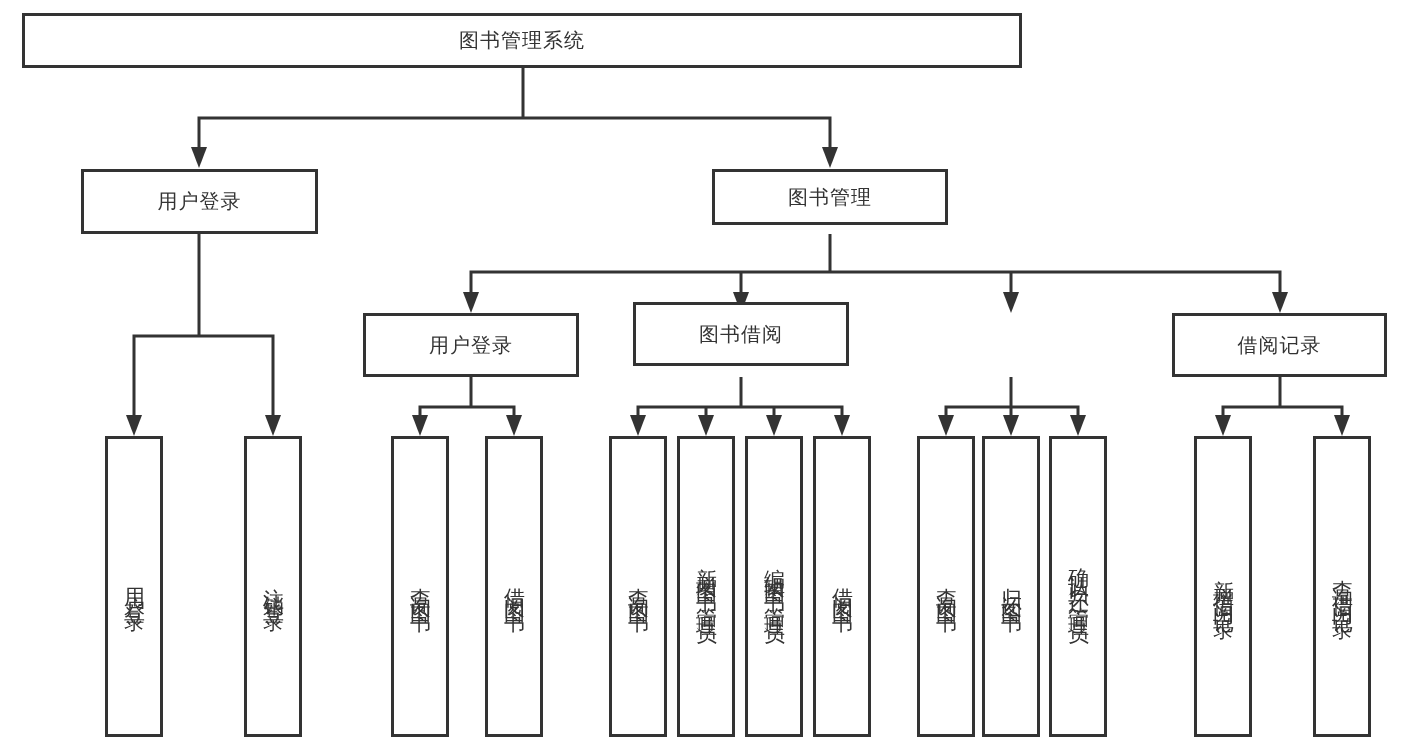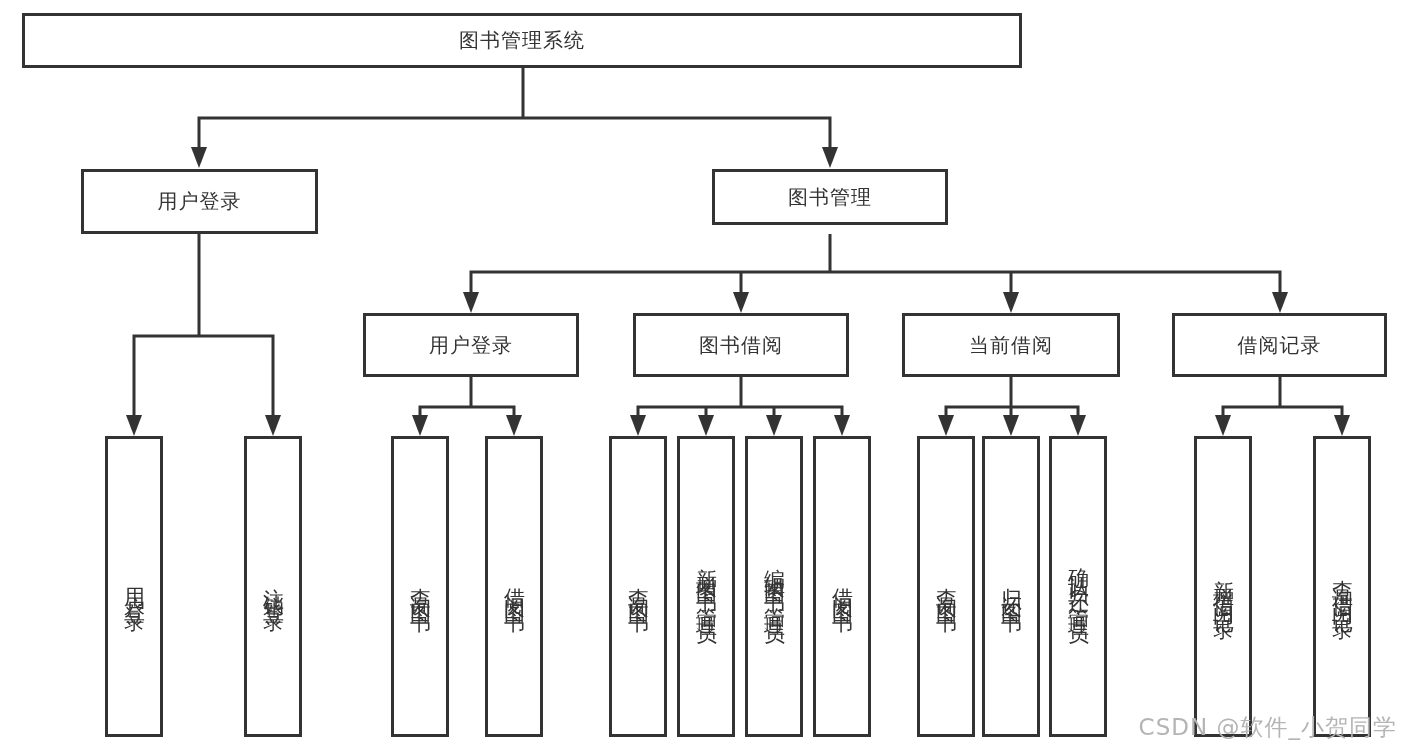--- a/index.html
+++ b/index.html
@@ -112,25 +112,22 @@
   <div class="box h" style="left:81px;top:169px;width:237px;height:65px">
     <span class="lbl">用户登录</span>
   </div>
   <div class="box h" style="left:712px;top:169px;width:236px;height:56px">
     <span class="lbl">图书管理</span>
   </div>
 
   <div class="box h" style="left:363px;top:313px;width:216px;height:64px">
     <span class="lbl">用户登录</span>
   </div>
-  <div class="box h" style="left:633px;top:313px;width:216px;height:64px">
+  <div class="box h" style="left:633px;top:302px;width:216px;height:64px">
     <span class="lbl">图书借阅</span>
-  </div>
-  <div class="box h" style="left:902px;top:313px;width:218px;height:64px">
-    <span class="lbl">当前借阅</span>
   </div>
   <div class="box h" style="left:1172px;top:313px;width:215px;height:64px">
     <span class="lbl">借阅记录</span>
   </div>
 
   <div class="box v" style="left:105px;top:436px;width:58px;height:301px">
     <span class="lbl">用户登录</span>
   </div>
   <div class="box v" style="left:244px;top:436px;width:58px;height:301px">
     <span class="lbl">注销登录</span>
@@ -166,14 +163,13 @@
     <span class="lbl">确认归还（管理员）</span>
   </div>
 
   <div class="box v" style="left:1194px;top:436px;width:58px;height:301px">
     <span class="lbl">新增借阅记录</span>
   </div>
   <div class="box v" style="left:1313px;top:436px;width:58px;height:301px">
     <span class="lbl">查询借阅记录</span>
   </div>
 
-  <div class="watermark">CSDN @软件_小贺同学</div>
 </div>
 
 </body></html>

